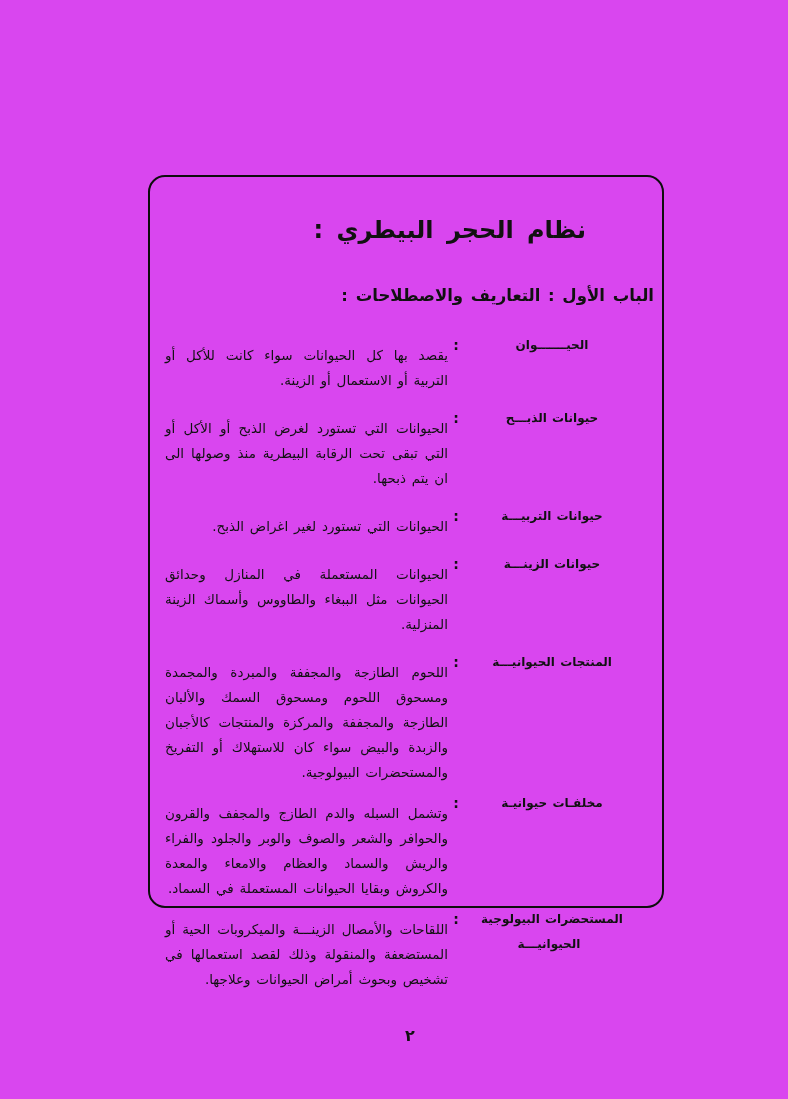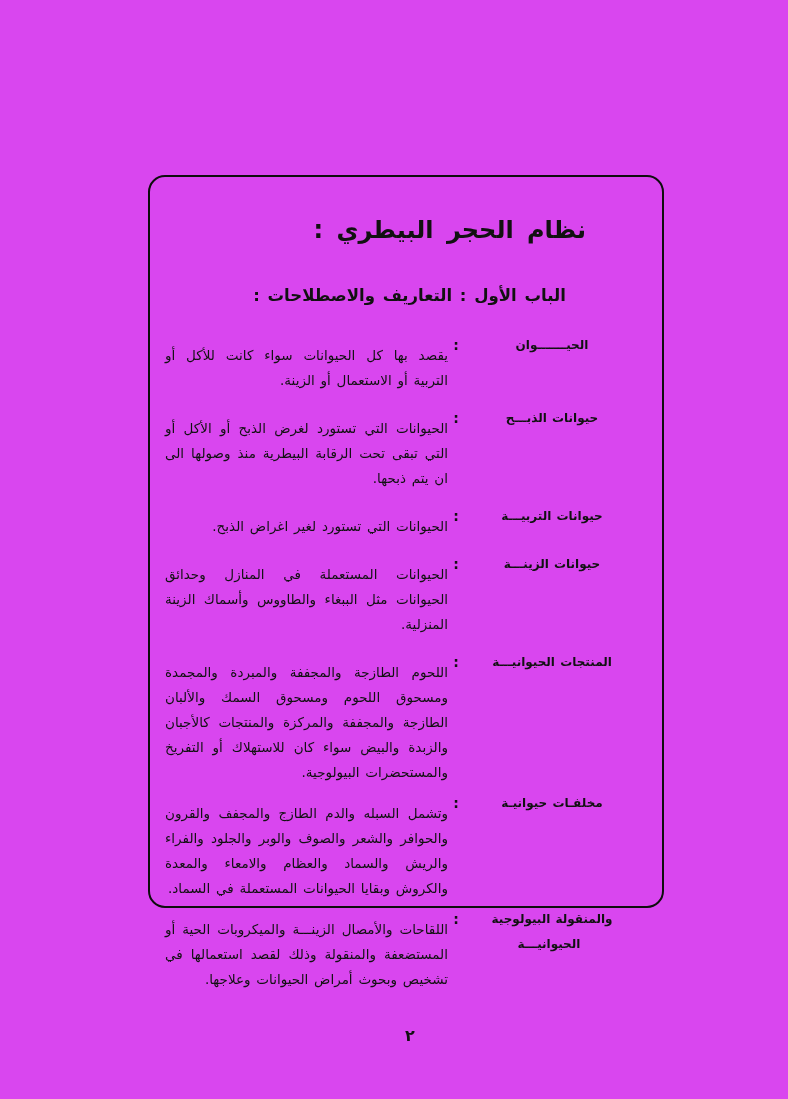--- a/index.html
+++ b/index.html
@@ -32,21 +32,21 @@
     margin: 4px 54px 0 0;
     word-spacing: 5px;
     letter-spacing: 0.5px;
     line-height: 34px;
     white-space: nowrap;
   }
   .chapter-heading {
     margin: 38px -14px 0 0;
     font-size: 16.5px;
     font-weight: 700;
-    text-align: center;
+    text-align: right;
     word-spacing: 2px;
     line-height: 22px;
     white-space: nowrap;
   }
   .def-list { margin-top: 26px; }
   .def-row {
     display: flex;
     align-items: flex-start;
     margin-bottom: 13px;
   }
@@ -129,21 +129,21 @@
       </div>
 
       <div class="def-row tight">
         <div class="term">مخلفـات حيوانيـة</div>
         <div class="sep">:</div>
         <div class="def">وتشمل السبله والدم الطازج والمجفف والقرون والحوافر والشعر والصوف والوبر والجلود والفراء والريش والسماد والعظام والامعاء والمعدة والكروش وبقايا الحيوانات المستعملة في السماد.</div>
       </div>
 
       <div class="def-row">
         <div class="term">
-          <div>والمنقولة البيولوجية</div>
+          <div>المستحضرات البيولوجية</div>
           <div class="term-line2">الحيوانيـــة</div>
         </div>
         <div class="sep">:</div>
         <div class="def">اللقاحات والأمصال الزينـــة والميكروبات الحية أو المستضعفة والمنقولة وذلك لقصد استعمالها في تشخيص وبحوث أمراض الحيوانات وعلاجها.</div>
       </div>
 
     </div>
   </div>
 
   <div class="page-number">٢</div>

